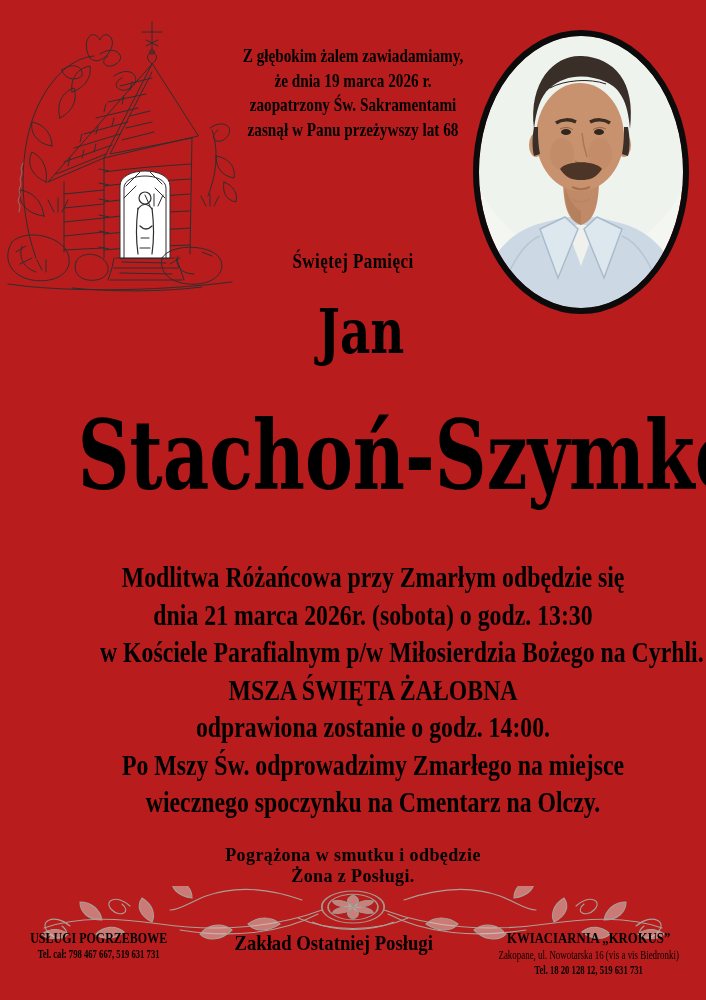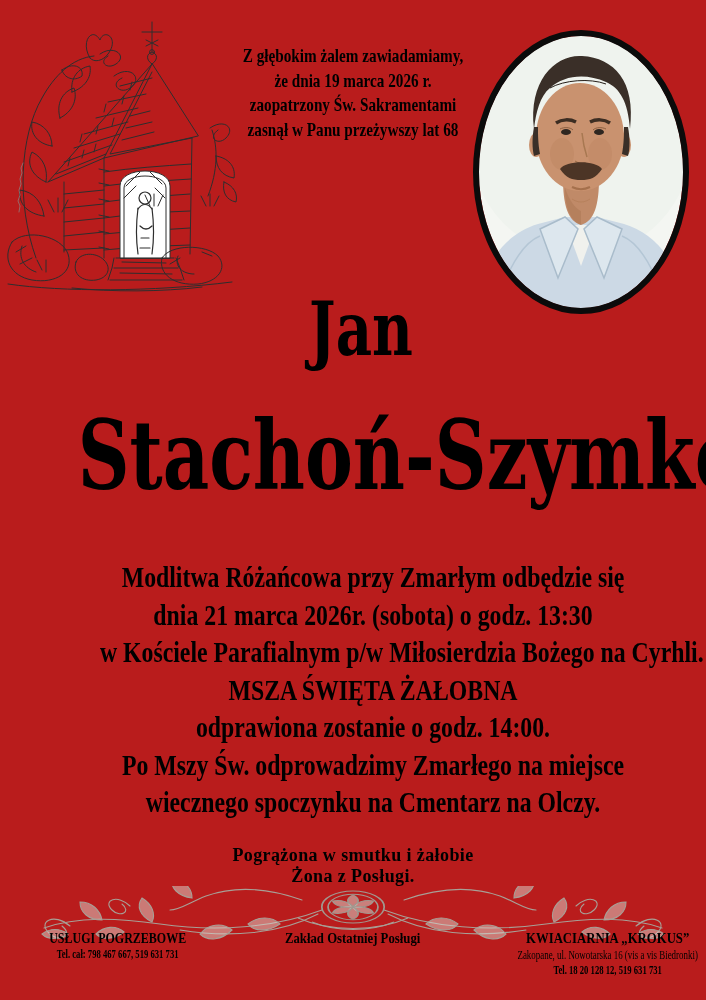--- a/index.html
+++ b/index.html
@@ -14,41 +14,41 @@
   
   .sq{display:block;transform-origin:50% 0;}
   
   .announce{top:44px;font-weight:bold;font-size:19.5px;line-height:24.5px;}
   .announce .sq{transform:scaleX(.78);}
   
   .tribute{top:250px;font-weight:bold;font-size:20px;letter-spacing:.5px;}
   .tribute .sq{transform:scaleX(.85);}
   
   .bigname{font-family:"DejaVu Serif", serif;font-weight:bold;line-height:1;}
-  .name-first{top:292px;font-size:72px;padding-left:16px;}
+  .name-first{top:300px;font-size:60px;padding-left:16px;}
   .name-first .sq{transform:scale(.78,1.04);}
   .name-last{top:408px;font-size:92px;}
   .name-last .sq{transform:scale(.78,1.04);}
   
   .details{top:559px;font-weight:bold;font-size:29px;line-height:37.5px;padding-left:40px;}
   .details .sq{transform:scaleX(.82);}
   
   .mourning{top:845px;font-weight:bold;font-size:18px;line-height:20.5px;letter-spacing:.4px;}
   
-  .footer{top:930px;left:0;right:0;display:flex;align-items:flex-start;}
+  .footer{top:930px;left:0;right:0;display:flex;align-items:flex-start;justify-content:center;}
   .fcol{flex:0 0 33.33%;text-align:center;}
   .fcol .cline{margin:0 auto;}
   .f-title{font-weight:bold;font-size:15px;}
   .f-title .sq{transform:scaleX(.8);}
   .f-title-r .sq{transform:scaleX(.85);}
   .f-addr{font-size:13.5px;margin-top:2px;}
   .f-addr .sq{transform:scaleX(.66);}
   .f-phone{font-weight:bold;font-size:12px;margin-top:1px;}
   .f-phone .sq{transform:scaleX(.72);}
-  .f-sub{font-weight:bold;font-size:15px;}
+  .f-sub{font-weight:bold;font-size:22px;}
   .f-sub .sq{transform:scaleX(.85);}
   .f-calun{font-weight:bold;font-size:25px;letter-spacing:1px;margin-top:2px;}
   .f-calun .sq{transform:scaleX(.95);}
 </style>
 </head>
 <body>
 
 <div class="page">
 
   <svg class="abs" style="left:2px;top:6px;" width="236" height="288" viewBox="0 0 236 288">
@@ -182,40 +182,43 @@
     <ellipse cx="113" cy="144" rx="105" ry="139" fill="none" stroke="#0b0b0b" stroke-width="6"></ellipse>
   </svg>
 
   <div class="abs centerwrap announce">
     <span class="sq cline">Z głębokim żalem zawiadamiamy,</span>
     <span class="sq cline">że dnia 19 marca 2026 r.</span>
     <span class="sq cline">zaopatrzony Św. Sakramentami</span>
     <span class="sq cline">zasnął w Panu przeżywszy lat 68</span>
   </div>
 
+  <div class="abs centerwrap tribute">
+    <span class="sq cline">Świętej Pamięci</span>
+  </div>
 
   <div class="abs centerwrap bigname name-first">
     <span class="sq cline">Jan</span>
   </div>
   <div class="abs centerwrap bigname name-last">
     <span class="sq cline">Stachoń-Szymków</span>
   </div>
 
   <div class="abs centerwrap details">
     <span class="sq cline">Modlitwa Różańcowa przy Zmarłym odbędzie się</span>
     <span class="sq cline">dnia 21 marca 2026r. (sobota) o godz. 13:30</span>
     <span class="sq cline">w Kościele Parafialnym p/w Miłosierdzia Bożego na Cyrhli.</span>
     <span class="sq cline">MSZA ŚWIĘTA ŻAŁOBNA</span>
     <span class="sq cline">odprawiona zostanie o godz. 14:00.</span>
     <span class="sq cline">Po Mszy Św. odprowadzimy Zmarłego na miejsce</span>
     <span class="sq cline">wiecznego spoczynku na Cmentarz na Olczy.</span>
   </div>
 
   <div class="abs centerwrap mourning">
-    <span class="sq cline">Pogrążona w smutku i żałobie</span>
+    <span class="sq cline">Pogrążona w smutku i odbędzie</span>
     <span class="sq cline">Żona z Posługi.</span>
   </div>
 
   <svg class="abs" style="left:28px;top:886px;" width="650" height="62" viewBox="0 0 650 62">
     <g id="vineL" stroke="#a89f96" fill="none" stroke-width="1.1" stroke-linecap="round">
       <path d="M294 24 C246 42 188 46 132 38 C90 32 50 30 16 42"></path>
       <path d="M290 28 C252 48 202 52 152 44"></path>
       <path d="M274 14 C240 2 206 0 178 10 C162 16 152 24 142 24"></path>
       <path d="M252 38 c-12 8 -26 8 -32 0 c10 -8 24 -8 32 0 z" fill="#ddd7d0" fill-opacity=".5"></path>
       <path d="M204 44 c-10 10 -24 12 -32 4 c8 -10 22 -12 32 -4 z" fill="#ddd7d0" fill-opacity=".5"></path>

